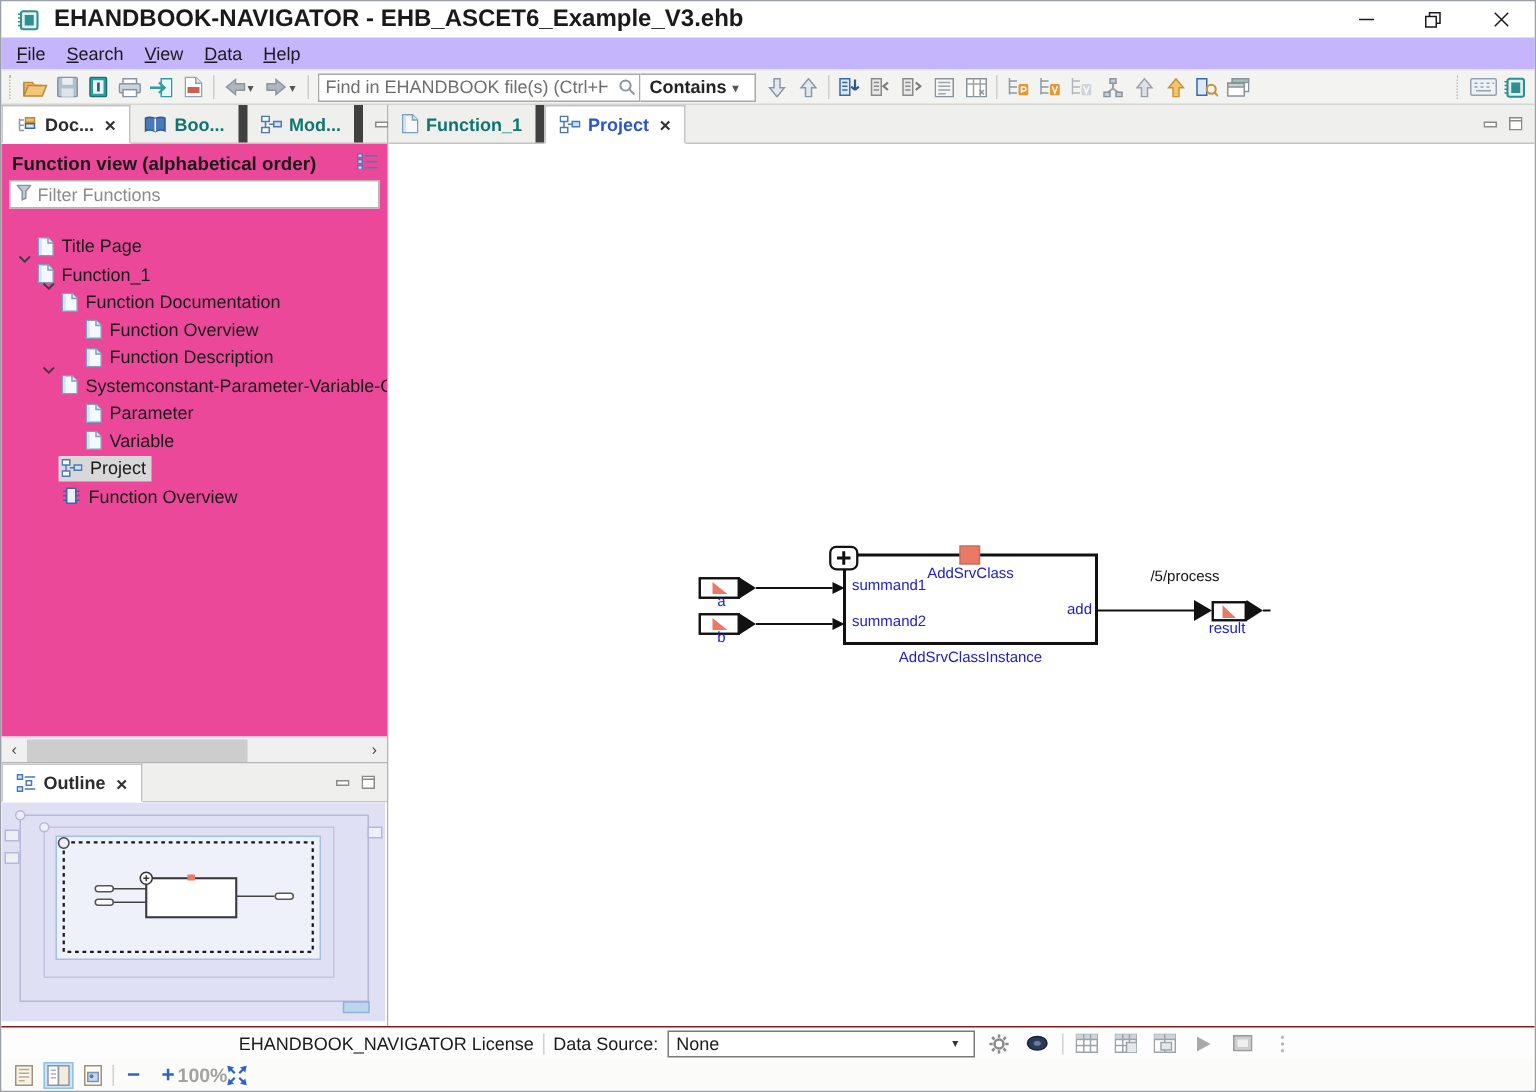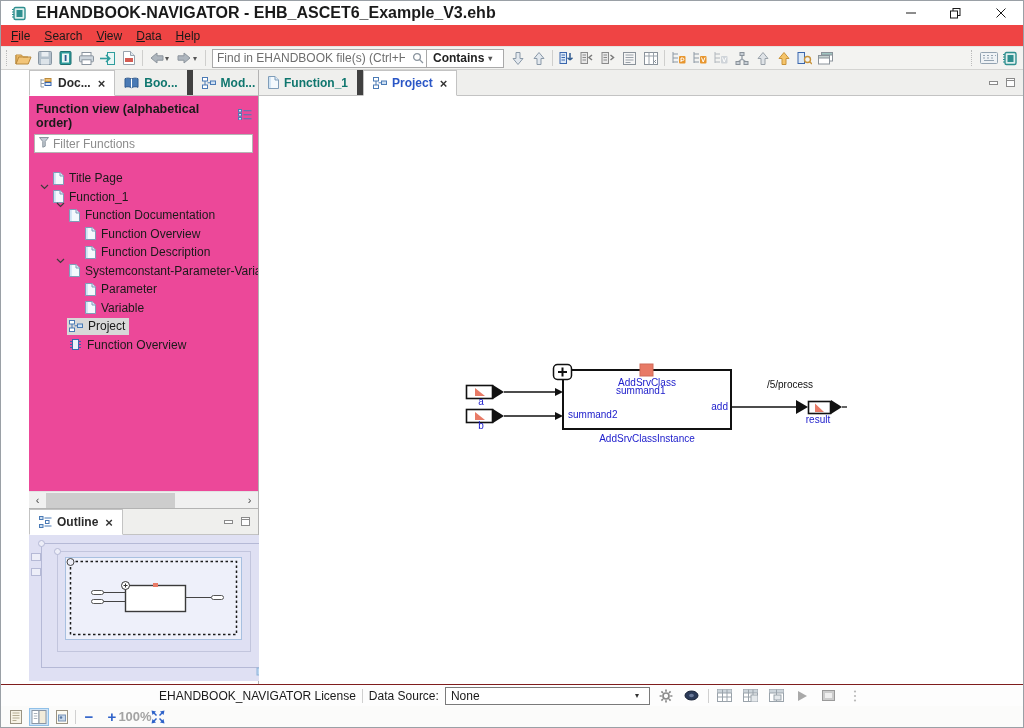--- a/index.html
+++ b/index.html
@@ -7,40 +7,40 @@
   body { font-family:"Liberation Sans",sans-serif; font-size:12px; color:#1a1a1a; background:#fff; }
   .app { width:1024px; height:728px; display:flex; flex-direction:column; border:1px solid #9aa0a6; background:#fff; }
 
   
   .titlebar { height:24px; display:flex; align-items:center; padding-left:7px; background:#fff; flex:0 0 auto; }
   .titlebar .title { margin-left:7px; font-size:16px; white-space:nowrap;font-weight:bold; }
   .win-controls { margin-left:auto; display:flex; height:24px; }
   .win-btn { width:45px; display:flex; align-items:center; justify-content:center; }
 
   
-  .menubar { height:21px; display:flex; align-items:center; padding-left:3px; background:#ef4444; flex:0 0 auto; }
+  .menubar { height:21px; display:flex; align-items:center; padding-left:3px; background:#c4b5fd; flex:0 0 auto; }
   .menu-item { padding:2px 7px; cursor:default; }
   .menu-item u { text-decoration:underline; }
 
   
   .toolbar { height:24px; display:flex; align-items:center; background:#f3f3f1; border-top:1px solid #e4e4e2; border-bottom:1px solid #d4d4d2; padding:0 3px; flex:0 0 auto; }
   .tico { width:21px; height:21px; display:inline-flex; align-items:center; justify-content:center; flex:0 0 auto; }
   .tsep { width:1px; height:16px; background:#cfcfcd; margin:0 3px; flex:0 0 auto; }
   .handle { width:5px; height:16px; border-left:1px dotted #bbb; margin:0 2px; }
   .caret { font-size:8px; color:#555; margin-left:-2px; width:9px; }
   .search-group { display:flex; align-items:center; height:19px; margin:0 3px; flex:0 0 auto; }
   .search-box { display:flex; align-items:center; border:1px solid #a9a9a9; background:#fff; height:19px; }
   .search-input { border:none; outline:none; width:196px; height:16px; font-family:"Liberation Sans",sans-serif; font-size:12px; padding:0 4px; color:#333; }
   .search-input::placeholder { color:#6e6e6e; }
   .contains-btn { display:flex; align-items:center; gap:4px; border:1px solid #a9a9a9; border-left:none; background:#fff; height:19px; padding:0 6px; font-weight:bold; color:#222; }
   .tright { margin-left:auto; display:flex; align-items:center; }
 
   
   .content { flex:1 1 auto; display:flex; min-height:0; }
-  .left-col { width:258px; flex:0 0 258px; display:flex; flex-direction:column; border-right:1px solid #b3b3b3; background:#fff;padding-left:28px; }
+  .left-col { width:258px; flex:0 0 258px; display:flex; flex-direction:column; border-right:1px solid #b3b3b3; background:#fff; }
   .main-col { flex:1 1 auto; display:flex; flex-direction:column; min-width:0; }
 
   .tabbar { height:26px; flex:0 0 26px; display:flex; align-items:stretch; background:#efefed; border-bottom:1px solid #c3c3c3; }
   .tab { display:flex; align-items:center; gap:5px; padding:0 9px; font-weight:bold; color:#0f766e; border-right:6px solid #404040; cursor:default; }
   .tab.active { background:#fff; border:1px solid #c3c3c3; border-bottom:1px solid #fff; margin-bottom:-1px; color:#2b2b2b; }
   .tab.active.blue { color:#2a56c6; }
   .tab .closex { font-weight:bold; font-size:13px; color:#333; margin-left:2px; line-height:1; }
   .minmax { margin-left:auto; display:flex; align-items:center; gap:8px; padding:0 8px; }
 
   
@@ -627,21 +627,21 @@
           <g>
             <polygon points="337,44 349,51 337,58" fill="#111"></polygon>
             <rect x="349.5" y="45.5" width="22" height="12" fill="#fff" stroke="#111" stroke-width="1.6"></rect>
             <polygon points="356,47.5 365,56 356,56" fill="#e87a66"></polygon>
             <polygon points="372,44 383,51 372,58" fill="#111"></polygon>
             <path d="M383 51 H388" stroke="#111" stroke-width="1.3"></path>
           </g>
         </svg>
 
         <span class="dlabel center" style="left:388px; top:281px;">AddSrvClass</span>
-        <span class="dlabel" style="left:309px; top:289px;margin-left:48px;">summand1</span>
+        <span class="dlabel" style="left:309px; top:289px;">summand1</span>
         <span class="dlabel" style="left:309px; top:313px;">summand2</span>
         <span class="dlabel right" style="left:469px; top:305px;">add</span>
         <span class="dlabel center" style="left:222px; top:300px;">a</span>
         <span class="dlabel center" style="left:222px; top:324px;">b</span>
         <span class="dlabel black center" style="left:531px; top:283px;">/5/process</span>
         <span class="dlabel center" style="left:559px; top:318px;">result</span>
         <span class="dlabel center" style="left:388px; top:337px;">AddSrvClassInstance</span>
       </div>
     </div>
   </div>

